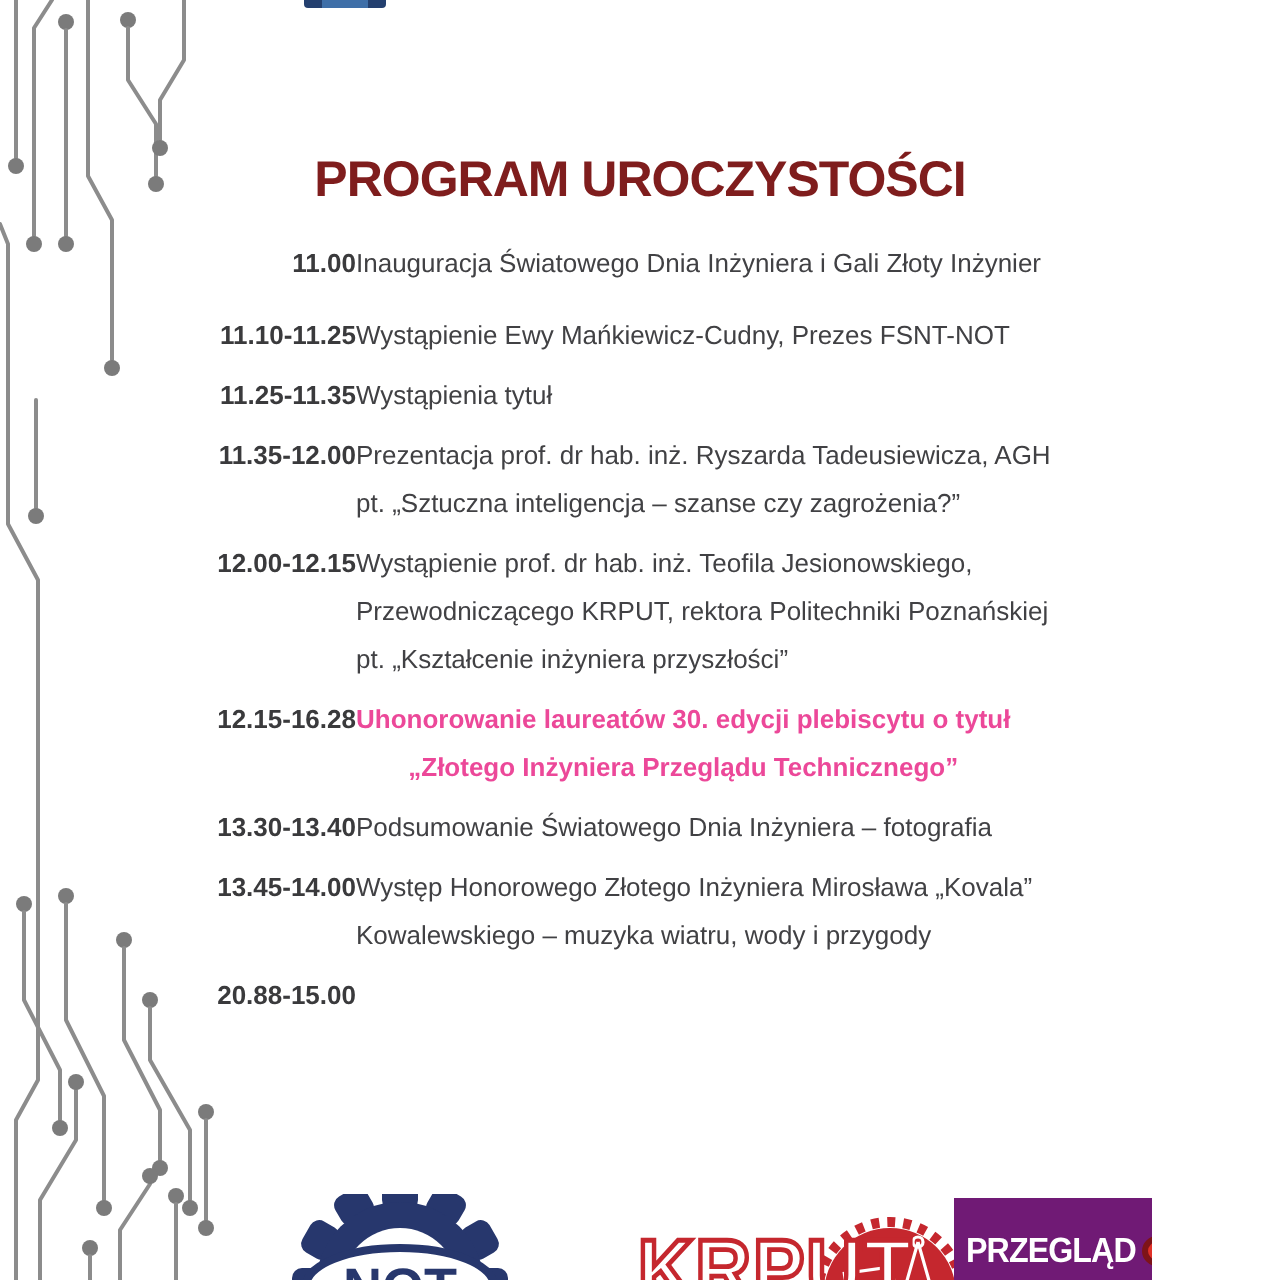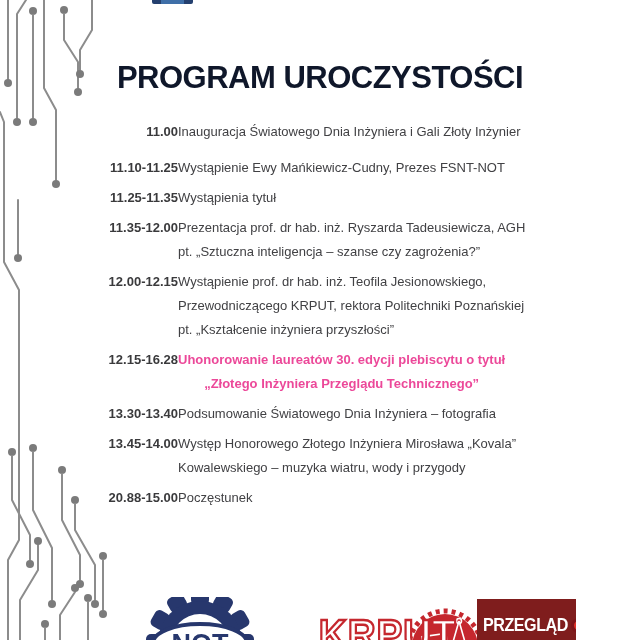--- a/index.html
+++ b/index.html
@@ -15,24 +15,24 @@
 
   
   .top-fragment{
     position:absolute;left:152px;top:0;width:41px;height:4px;
     background:linear-gradient(90deg,#24406f 0 22%,#3f6fa8 22% 78%,#24406f 78%);
     border-radius:0 0 2px 2px;
   }
 
   
   .title{
-    position:absolute;left:0;right:0;top:60px;margin:0;
+    position:absolute;left:0;right:0;top:60px;margin:16px;
     text-align:center;
-    font-size:31px;font-weight:bold;letter-spacing:-0.5px;
-    color:#0f172a;
+    font-size:25px;font-weight:bold;letter-spacing:-0.5px;
+    color:#7f1d1d;
   }
 
   
   .program{
     position:absolute;left:94px;top:120px;width:470px;
     font-size:13px;color:#414144;
   }
   .row{display:flex;align-items:flex-start;margin-bottom:6px;line-height:24px;}
   .row.first{margin-bottom:12px;}
   .time{
@@ -40,21 +40,21 @@
     white-space:nowrap;
   }
   .desc{white-space:pre-line;}
   .row.bold .desc{font-weight:bold;color:#ec4899;text-align:center;}
 
   
   .logo-not{position:absolute;left:146px;top:597px;width:108px;height:43px;overflow:hidden;}
   .logo-krput{position:absolute;left:281px;top:603px;width:168px;height:37px;overflow:hidden;margin-left:36px;}
   .logo-przeglad{
     position:absolute;left:477px;top:599px;width:99px;height:41px;overflow:hidden;
-    background:#7f1d1d;display:flex;align-items:flex-end;
+    background:#701a75;display:flex;align-items:flex-end;
   }
   .przeglad-inner{display:flex;align-items:center;padding:0 5px 4px 6px;width:100%;}
   .przeglad-text{
     color:#ffffff;font-weight:bold;font-size:17.5px;letter-spacing:-0.5px;
     transform:scaleX(0.92);transform-origin:left;white-space:nowrap;flex:1;
   }
   .przeglad-emblem{
     flex:0 0 15px;width:15px;height:15px;border-radius:50%;
     border:3px solid #7E1418;background:#E03128;box-sizing:border-box;
     margin-left:-4px;
@@ -148,21 +148,20 @@
       <span class="time">13.30-13.40</span>
       <span class="desc">Podsumowanie Światowego Dnia Inżyniera – fotografia</span>
     </div>
     <div class="row">
       <span class="time">13.45-14.00</span>
       <span class="desc">Występ Honorowego Złotego Inżyniera Mirosława „Kovala”
 Kowalewskiego – muzyka wiatru, wody i przygody</span>
     </div>
     <div class="row">
       <span class="time">20.88-15.00</span>
-      <span class="desc">Poczęstunek</span>
     </div>
   </div>
 
   <div class="logo-not">
     <svg width="108" height="110" viewBox="0 0 108 110">
       <g fill="#27376D">
         <g transform="translate(54,46)">
           <rect x="-9" y="-54" width="18" height="16" rx="5"></rect>
           <rect x="-9" y="-54" width="18" height="16" rx="5" transform="rotate(30)"></rect>
           <rect x="-9" y="-54" width="18" height="16" rx="5" transform="rotate(60)"></rect>

